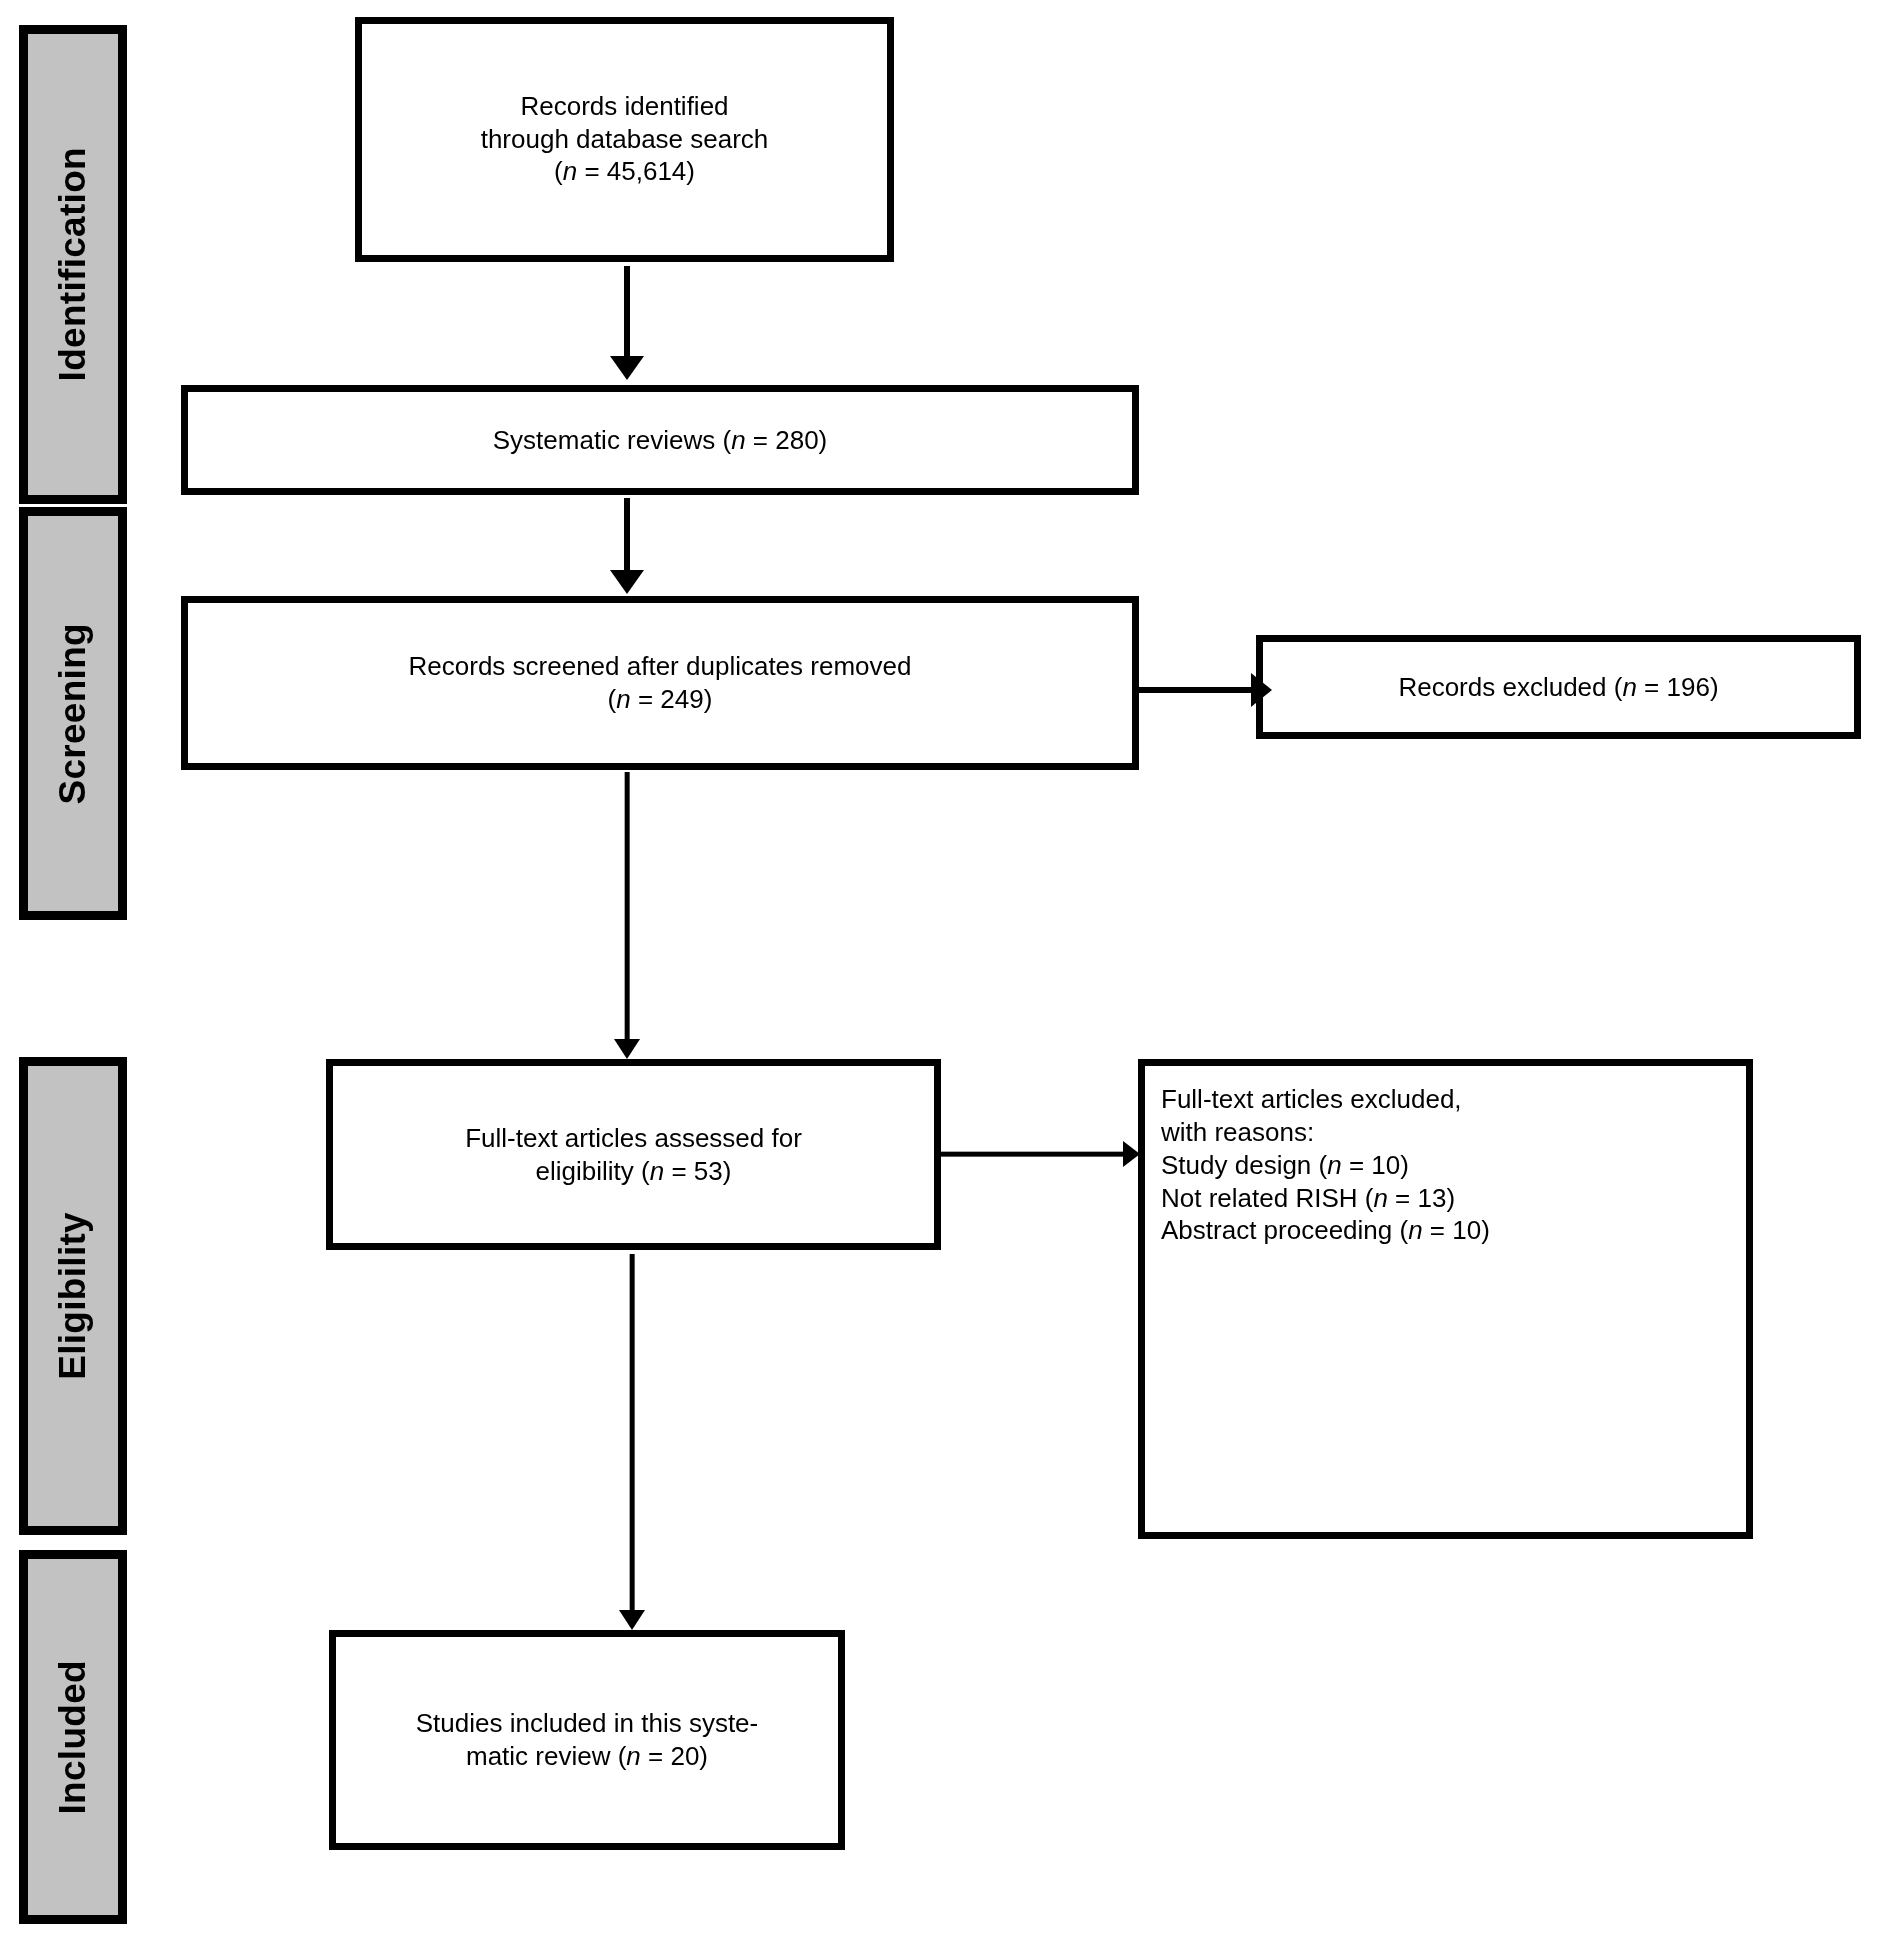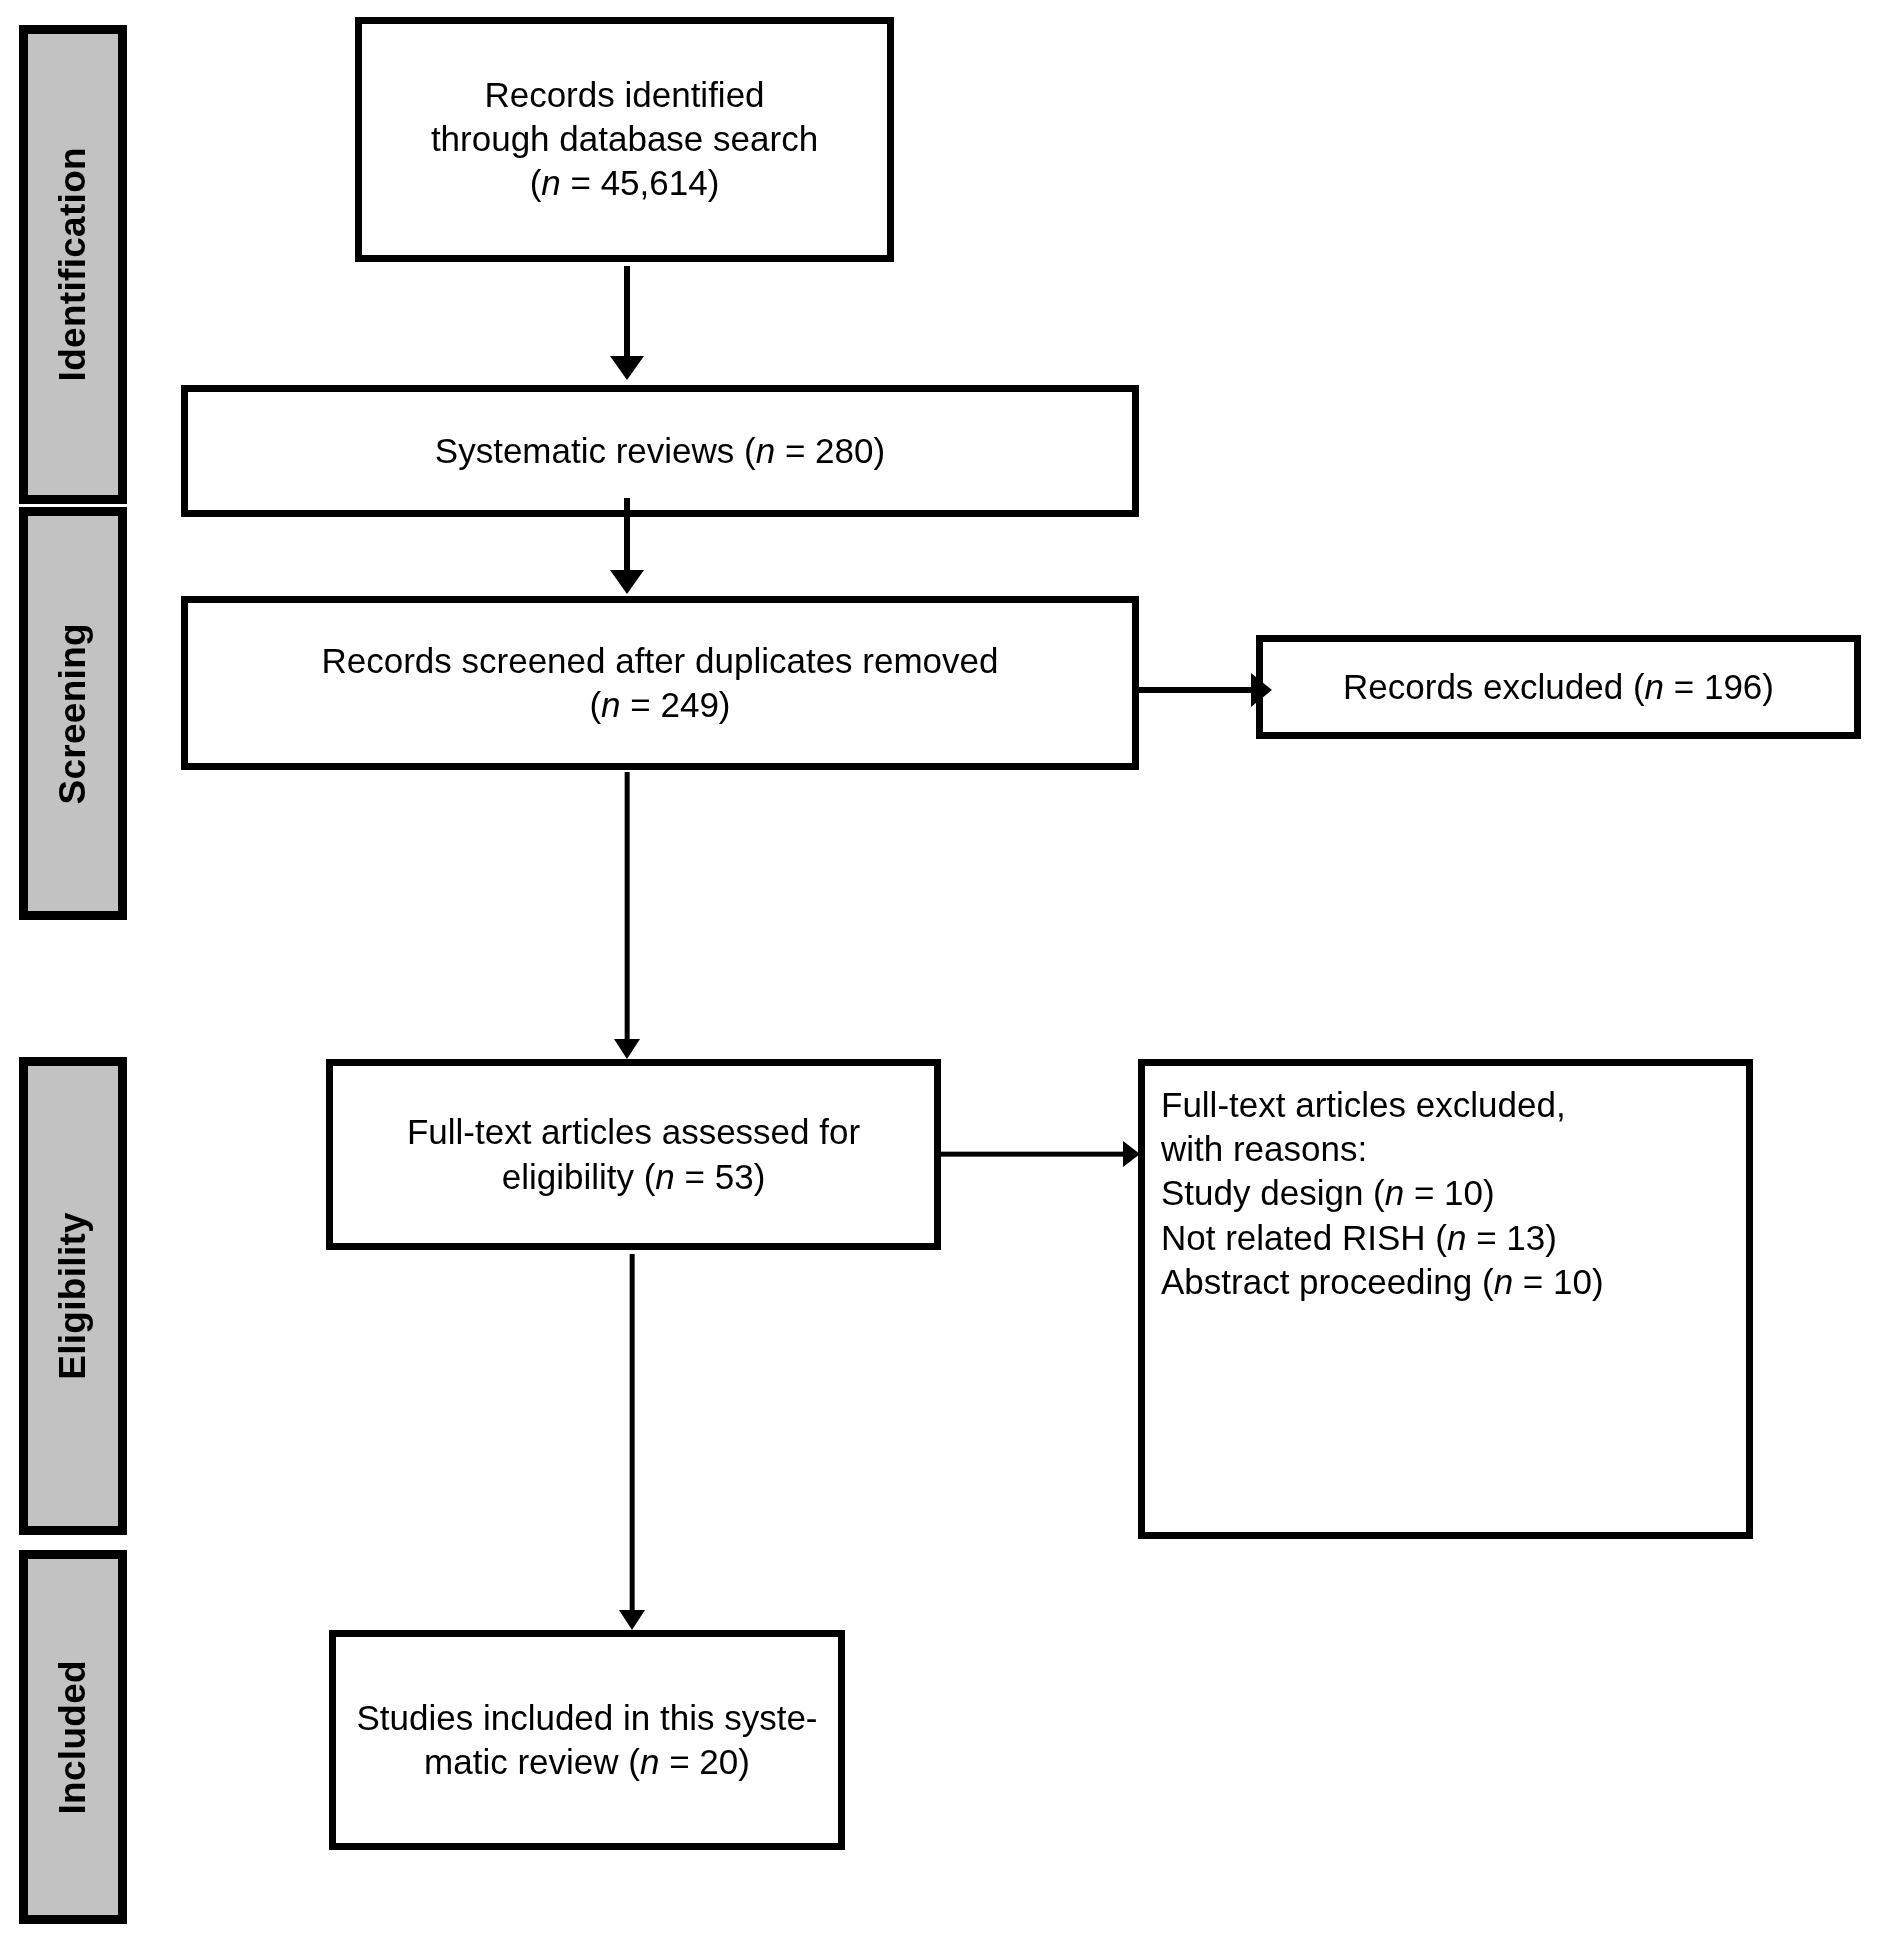--- a/index.html
+++ b/index.html
@@ -42,21 +42,21 @@
     position: absolute;
     background: #ffffff;
     border: 7.3px solid #000000;
     box-sizing: border-box;
     display: flex;
     align-items: center;
     justify-content: center;
     color: #000000;
   }
   .flow-box .box-text {
-    font-size: 35px;
+    font-size: 26px;
     line-height: 1.26;
     text-align: center;
     padding: 0 12px;
     white-space: pre-line;
   }
   .flow-box.align-left {
     align-items: flex-start;
     justify-content: flex-start;
   }
   .flow-box.align-left .box-text {
@@ -148,21 +148,21 @@
   <div class="stage-bar" style="left:18.6px; top:1550px; width:108px; height:374px;">
     <span class="stage-label">Included</span>
   </div>
 
   <div class="flow-box" style="left:355px; top:16.6px; width:539px; height:245px;">
     <span class="box-text">Records identified
 through database search
 (<span class="italic-n">n</span> = 45,614)</span>
   </div>
 
-  <div class="flow-box" style="left:181px; top:385px; width:958px; height:132px;align-items:center;">
+  <div class="flow-box" style="left:181px; top:385px; width:958px; height:110px;align-items:center;">
     <span class="box-text">Systematic reviews (<span class="italic-n">n</span> = 280)</span>
   </div>
 
   <div class="flow-box" style="left:181px; top:596px; width:958px; height:174px;align-items:center;">
     <span class="box-text">Records screened after duplicates removed
 (<span class="italic-n">n</span> = 249)</span>
   </div>
 
   <div class="flow-box" style="left:1256px; top:635px; width:605px; height:104px;">
     <span class="box-text">Records excluded (<span class="italic-n">n</span> = 196)</span>

